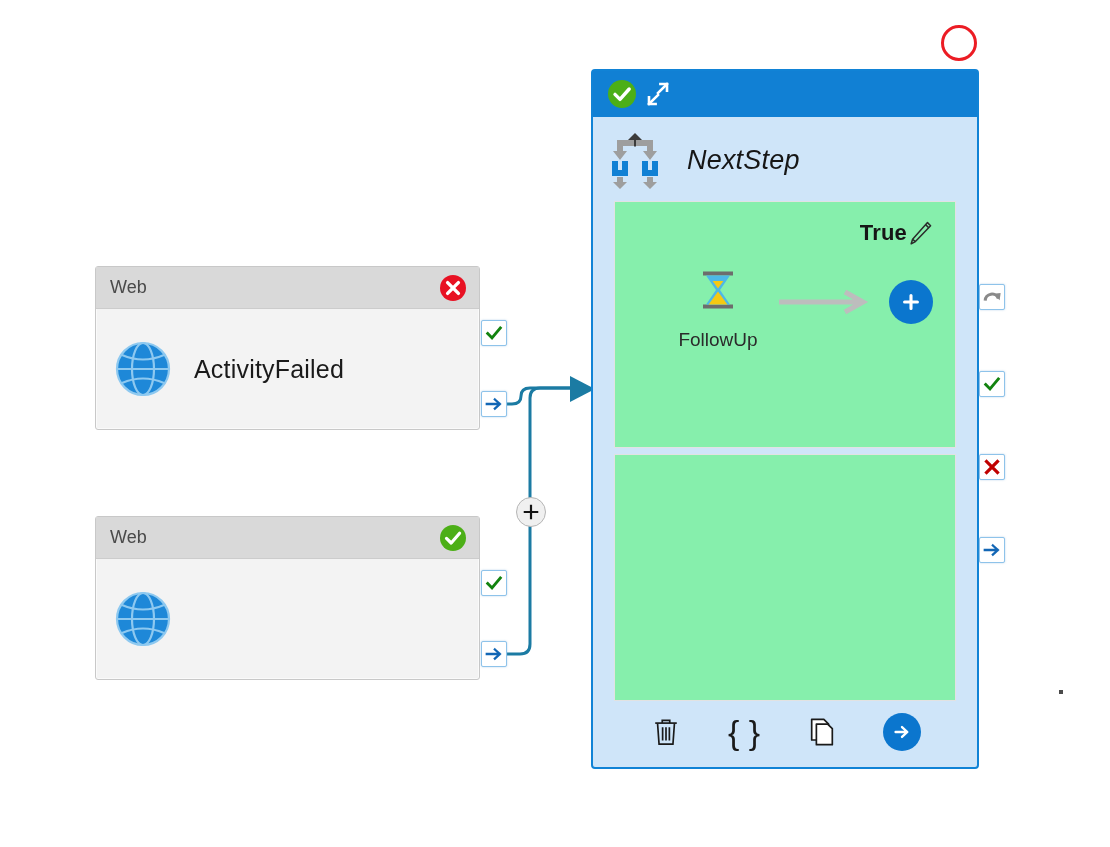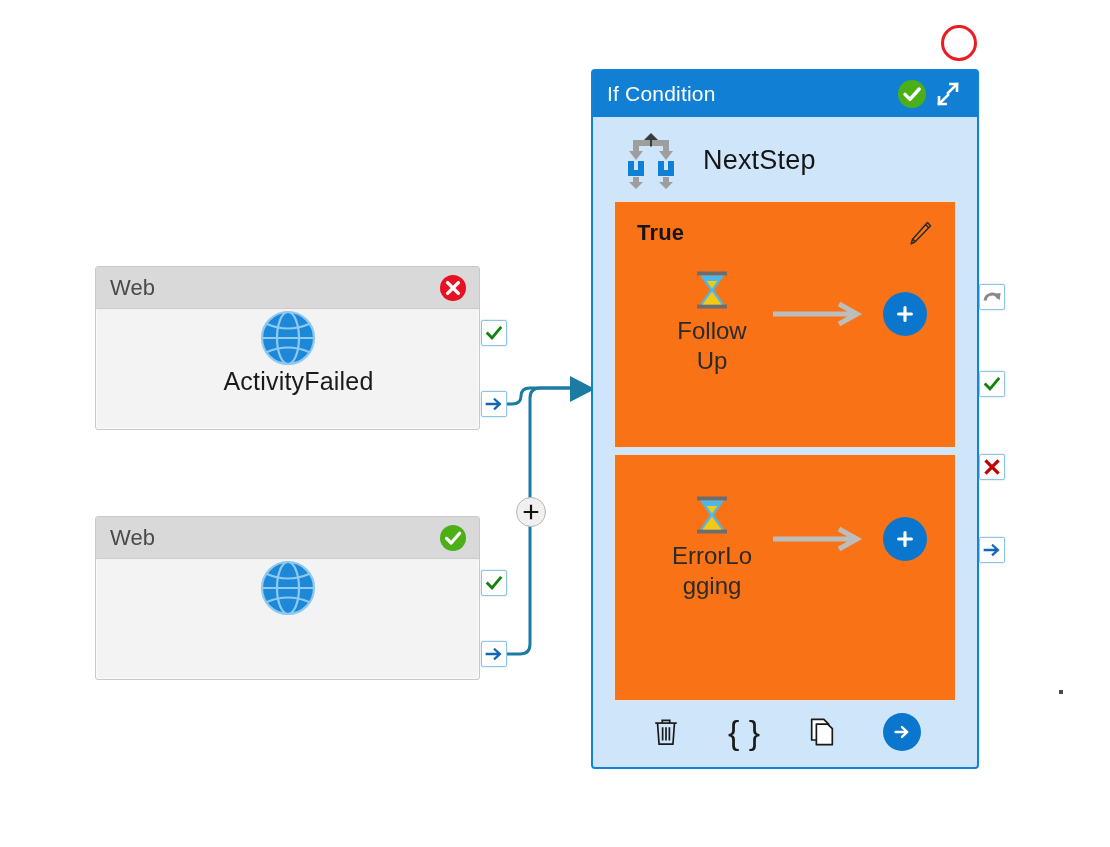--- a/index.html
+++ b/index.html
@@ -41,36 +41,35 @@
   .activity-header {
     height: 42px;
     background: #d9d9d9;
     border-bottom: 1px solid #cccccc;
     display: flex;
     align-items: center;
     padding: 0 12px 0 14px;
     box-sizing: border-box;
   }
   .activity-header-title {
-    font-size: 22px;
+    font-size: 18px;
     color: #4a4a4a;
     flex: 1;
     letter-spacing: .1px;
   }
   .status-badge {
     width: 28px; height: 28px;
     flex: 0 0 28px;
   }
   .activity-body {
     display: flex;
     align-items: center;
     height: calc(100% - 42px);
     padding: 0 18px;
     box-sizing: border-box;
-    flex-direction: column;
   }
   .globe-icon {
     width: 58px; height: 58px;
     flex: 0 0 58px;
   }
   .activity-name {
     font-size: 25px;
     color: #1a1a1a;
     margin-left: 22px;
     letter-spacing: .2px;
@@ -133,49 +132,51 @@
     font-size: 21px;
     flex: 1;
     letter-spacing: .2px;
   }
   .if-header-check { width: 30px; height: 30px; flex: 0 0 30px; margin-right: 4px;}
   .if-collapse { width: 36px; height: 36px; flex: 0 0 36px; }
 
   .if-titlebar {
     display: flex;
     align-items: center;
-    padding: 14px 0 12px 30px;
+    padding: 14px 0 12px 14px;
     flex: 0 0 auto;
+    font-style: italic;
   }
   .branch-split-icon { width: 56px; height: 58px; flex: 0 0 56px; }
   .if-step-name {
     font-size: 27px;
     color: #161616;
     margin-left: 24px;
     letter-spacing: .2px;
   }
 
   .branches {
     flex: 1;
     display: flex;
     flex-direction: column;
     padding: 0 21px;
     box-sizing: border-box;
     gap: 6px;
     min-height: 0;
   }
   .branch-card {
-    background: #f97316;
+    background: #86efac;
     border: 1px solid #e2e2e2;
     box-sizing: border-box;
     flex: 1 1 0;
     display: flex;
     flex-direction: column;
     padding: 18px 22px 10px 22px;
     min-height: 0;
+    align-items: flex-end;
   }
   .branch-head {
     display: flex;
     align-items: flex-start;
     justify-content: space-between;
   }
   .branch-label {
     font-size: 22px;
     font-weight: bold;
     color: #161616;
@@ -190,23 +191,23 @@
   }
   .branch-activity {
     width: 106px;
     display: flex;
     flex-direction: column;
     align-items: center;
     flex: 0 0 106px;
   }
   .hourglass-icon { width: 38px; height: 40px; }
   .branch-activity-name {
-    font-size: 24px;
+    font-size: 19px;
     color: #2b2b2b;
-    margin-top: 6px;
+    margin-top: 18px;
     text-align: center;
     line-height: 1.25;
     width: 82px;
     word-break: break-all;
   }
   .branch-arrow { width: 92px; height: 26px; margin: 0 6px 18px 6px; flex: 0 0 92px; }
   .add-activity-btn {
     width: 44px; height: 44px;
     border-radius: 50%;
     background: #0b76ce;
@@ -353,21 +354,20 @@
     <svg viewBox="0 0 22 22" width="20" height="20">
       <path d="M11 3 L11 19 M3 11 L19 11" stroke="#141414" stroke-width="2.4" stroke-linecap="butt"></path>
     </svg>
   </div>
 
   <div class="red-circle-marker" style="left:941px; top:25px;"></div>
 
   <div class="if-panel">
 
     <div class="if-header">
-      <span class="if-header-title">If Condition</span>
       <span class="if-header-check">
         <svg viewBox="0 0 30 30" width="30" height="30">
           <circle cx="15" cy="15" r="14" fill="#4caf17"></circle>
           <path d="M8 15.4 L13 20.4 L22.2 10" fill="none" stroke="#ffffff" stroke-width="3.4" stroke-linecap="round" stroke-linejoin="round"></path>
         </svg>
       </span>
       <span class="if-collapse">
         <svg viewBox="0 0 36 36" width="36" height="36">
           <g stroke="#ffffff" stroke-width="2.6" fill="none" stroke-linecap="square">
             <path d="M26 8 L17 17"></path>
@@ -440,44 +440,20 @@
           </span>
           <div class="add-activity-btn">
             <svg viewBox="0 0 24 24" width="22" height="22">
               <path d="M12 5 L12 19 M5 12 L19 12" stroke="#ffffff" stroke-width="3.4" stroke-linecap="round"></path>
             </svg>
           </div>
         </div>
       </div>
 
       <div class="branch-card">
-        <div class="branch-row">
-          <div class="branch-activity">
-            <span class="hourglass-icon">
-              <svg viewBox="0 0 38 40" width="38" height="40">
-                <rect x="4" y="1.5" width="30" height="4" fill="#6d6d6d"></rect>
-                <rect x="4" y="34.5" width="30" height="4" fill="#6d6d6d"></rect>
-                <path d="M7 5.5 L31 5.5 L21 20 L31 34.5 L7 34.5 L17 20 Z" fill="#4db8e8"></path>
-                <path d="M9.6 34.5 L28.4 34.5 L19 21.4 Z" fill="#f5c913"></path>
-                <path d="M19 18.6 L13.6 11 L24.4 11 Z" fill="#f5c913"></path>
-              </svg>
-            </span>
-            <span class="branch-activity-name">ErrorLogging</span>
-          </div>
-          <span class="branch-arrow">
-            <svg viewBox="0 0 92 26" width="92" height="26">
-              <path d="M2 13 L84 13 M68 3 L86 13 L68 23" fill="none" stroke="#bdbdbd" stroke-width="5" stroke-linecap="butt" stroke-linejoin="miter"></path>
-            </svg>
-          </span>
-          <div class="add-activity-btn">
-            <svg viewBox="0 0 24 24" width="22" height="22">
-              <path d="M12 5 L12 19 M5 12 L19 12" stroke="#ffffff" stroke-width="3.4" stroke-linecap="round"></path>
-            </svg>
-          </div>
-        </div>
       </div>
     </div>
 
     <div class="if-footer">
       <span class="footer-icon">
         <svg viewBox="0 0 32 34" width="30" height="32">
           <g fill="none" stroke="#1a1a1a" stroke-width="1.8">
             <path d="M4.5 7.5 L27.5 7.5"></path>
             <path d="M12 7.5 L12 4.5 L20 4.5 L20 7.5"></path>
             <path d="M7 8 L8.6 30 L23.4 30 L25 8"></path>

